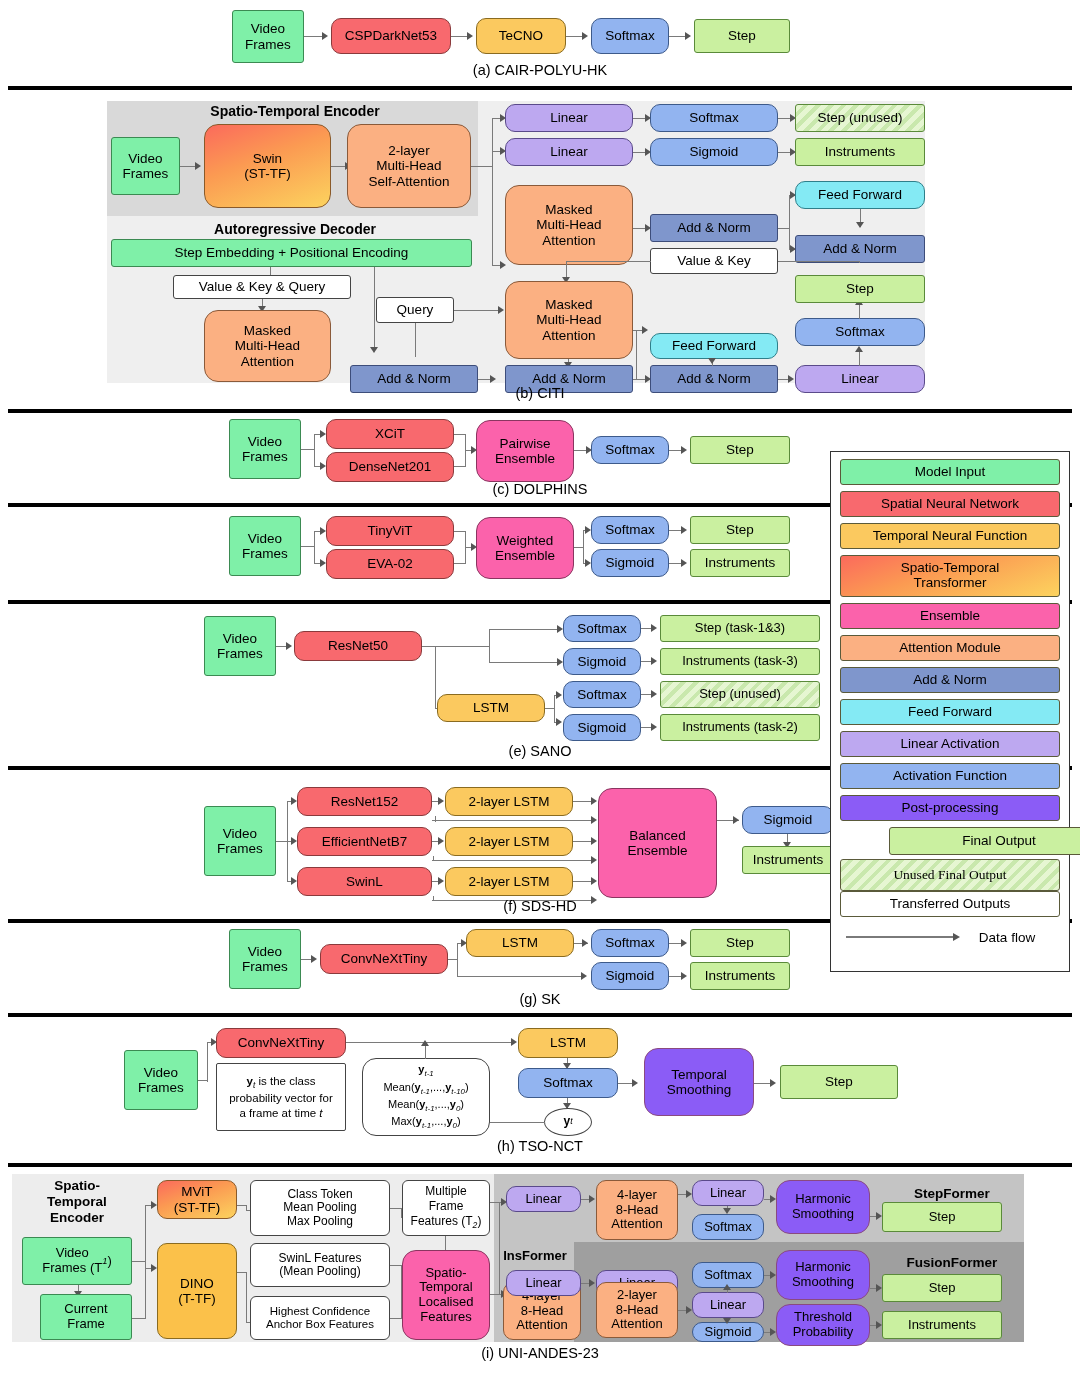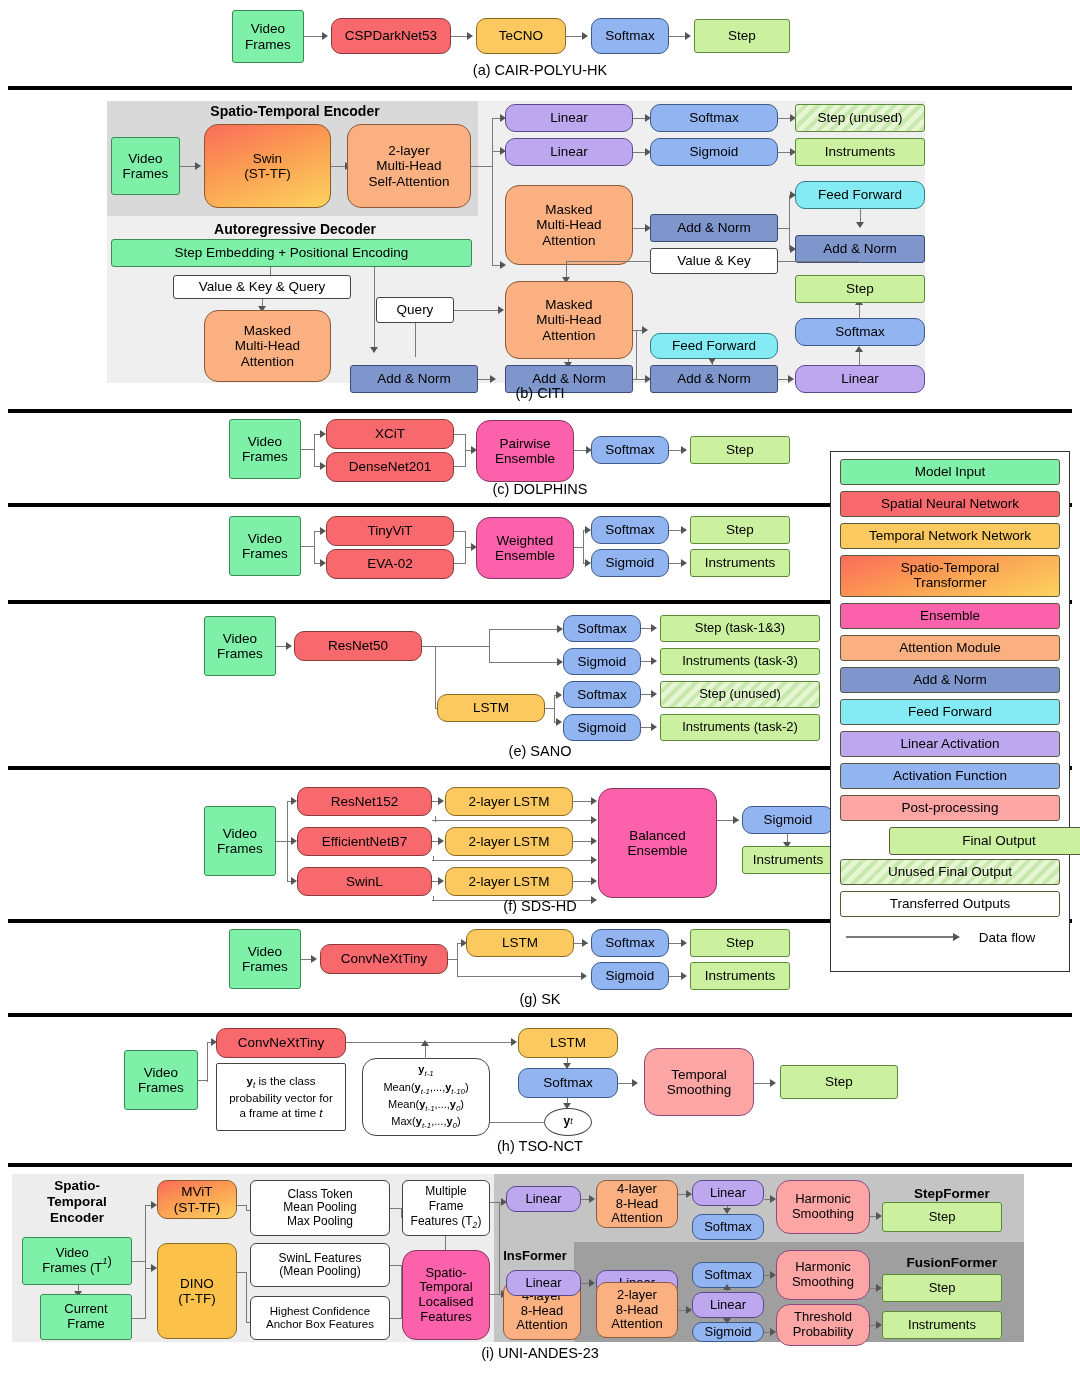--- a/index.html
+++ b/index.html
@@ -28,21 +28,21 @@
   .c-spatial { background:#f8696e; border-color:#8a3a3c; }
   .c-temporal{ background:#fbc95f; border-color:#8a6b20; }
   .c-sttf    { background:linear-gradient(160deg,#fb6a5c 0%,#fb9a52 42%,#fcd35e 100%); border-color:#8a5a2a; }
   .c-ttf     { background:#fbc14a; border-color:#8a6b20; }
   .c-ensemble{ background:#fb62ab; border-color:#8a3560; }
   .c-attn    { background:#fbb082; border-color:#8a5a3a; }
   .c-addnorm { background:#7f96cc; border-color:#3d4d7a; }
   .c-ff      { background:#84eaf4; border-color:#2f7f8a; }
   .c-linear  { background:#bda8f0; border-color:#5a4a8a; }
   .c-act     { background:#92b4f0; border-color:#3d5a8a; }
-  .c-post    { background:#fca5a5; border-color:#8a4a80; }
+  .c-post    { background:#8b5cf6; border-color:#8a4a80; }
   .c-out     { background:#caf0a0; border-color:#5a8a3a; }
   .c-unused  {
     background:repeating-linear-gradient(135deg,#e6f6d2 0px,#e6f6d2 5px,#c9e8ad 5px,#c9e8ad 9px);
     border-color:#5a8a3a;
   }
   .c-white   { background:#fff; border-color:#444; }
 
   .panel { position:absolute; }
   .panel-enc { background:#d9d9d9; }
   .panel-dec { background:#efefef; }
@@ -402,32 +402,32 @@
     <div class="ar ar-r" style="left:681px;top:972px;"></div>
   <div class="node c-out" style="left:690px;top:929px;width:100px;height:28px;">Step</div>
   <div class="node c-out" style="left:690px;top:962px;width:100px;height:28px;">Instruments</div>
   <div class="cap" style="top:991px;">(g) SK</div>
   <div class="hr thick" style="top:1013px;"></div>
 
   <div class="legend" style="left:830px;top:451px;width:240px;height:521px;"></div>
   <div id="legend-rows">
       <div class="lgrow c-input" style="left: 840px; top: 459px; height: 26px;">Model Input</div>
       <div class="lgrow c-spatial" style="left: 840px; top: 491px; height: 26px;">Spatial Neural Network</div>
-      <div class="lgrow c-temporal" style="left: 840px; top: 523px; height: 26px;">Temporal Network Network</div>
+      <div class="lgrow c-temporal" style="left: 840px; top: 523px; height: 26px;">Temporal Neural Function</div>
       <div class="lgrow c-sttf" style="left: 840px; top: 555px; height: 42px;">Spatio-Temporal
 Transformer</div>
       <div class="lgrow c-ensemble" style="left: 840px; top: 603px; height: 26px;">Ensemble</div>
       <div class="lgrow c-attn" style="left: 840px; top: 635px; height: 26px;">Attention Module</div>
       <div class="lgrow c-addnorm" style="left: 840px; top: 667px; height: 26px;">Add &amp; Norm</div>
       <div class="lgrow c-ff" style="left: 840px; top: 699px; height: 26px;">Feed Forward</div>
       <div class="lgrow c-linear" style="left: 840px; top: 731px; height: 26px;">Linear Activation</div>
       <div class="lgrow c-act" style="left: 840px; top: 763px; height: 26px;">Activation Function</div>
       <div class="lgrow c-post" style="left: 840px; top: 795px; height: 26px;">Post-processing</div>
       <div class="lgrow c-out" style="left: 889px; top: 827px; height: 28px;">Final Output</div>
-      <div class="lgrow c-unused" style="left: 840px; top: 859px; height: 26px;">Unused Final Output</div>
+      <div class="lgrow c-unused" style="left: 840px; top: 859px; height: 32px; font-family: Liberation Serif, serif;">Unused Final Output</div>
       <div class="lgrow c-white" style="left: 840px; top: 891px; height: 26px;">Transferred Outputs</div>
       <div class="lgflow" style="left: 840px; top: 925px;">
         <div class="fl"></div>
         <div class="fltxt">Data flow</div>
       </div>
     </div>
 
   <div class="node c-input" style="left:124px;top:1050px;width:74px;height:60px;">Video
 Frames</div>
   <div class="ln lnh" style="left:198px;top:1080px;width:10px;"></div>
@@ -540,21 +540,21 @@
     <div class="ar ar-r" style="left:501px;top:1290px;"></div>
   <div class="ln lnh" style="left:490px;top:1294px;width:10px;"></div>
 
   <div class="hdr" style="left:498px;top:1248px;width:74px;font-size:13px;">InsFormer</div>
   <div class="hdr" style="left:890px;top:1186px;width:124px;font-size:13.5px;">StepFormer</div>
   <div class="hdr" style="left:886px;top:1255px;width:132px;font-size:13.5px;">FusionFormer</div>
 
   <div class="node rnd c-linear" style="left:506px;top:1186px;width:75px;height:26px;font-size:13px;">Linear</div>
   <div class="ln lnh" style="left:581px;top:1199px;width:12px;"></div>
     <div class="ar ar-r" style="left:589px;top:1195px;"></div>
-  <div class="node rnd c-attn" style="left:596px;top:1180px;width:82px;height:48px;font-size:13px;">4-layer
+  <div class="node rnd c-attn" style="left:596px;top:1180px;width:82px;height:60px;font-size:13px;">4-layer
 8-Head
 Attention</div>
   <div class="ln lnh" style="left:678px;top:1194px;width:12px;"></div>
     <div class="ar ar-r" style="left:686px;top:1190px;"></div>
   <div class="node rnd c-linear" style="left:692px;top:1180px;width:72px;height:26px;font-size:13px;">Linear</div>
   <div class="ln lnv" style="left:727px;top:1206px;height:6px;"></div>
     <div class="ar ar-d" style="left:723px;top:1208px;"></div>
   <div class="node rnd c-act" style="left:692px;top:1214px;width:72px;height:26px;font-size:13px;">Softmax</div>
   <div class="ln lnh" style="left:764px;top:1199px;width:10px;"></div>
     <div class="ar ar-r" style="left:770px;top:1195px;"></div>

